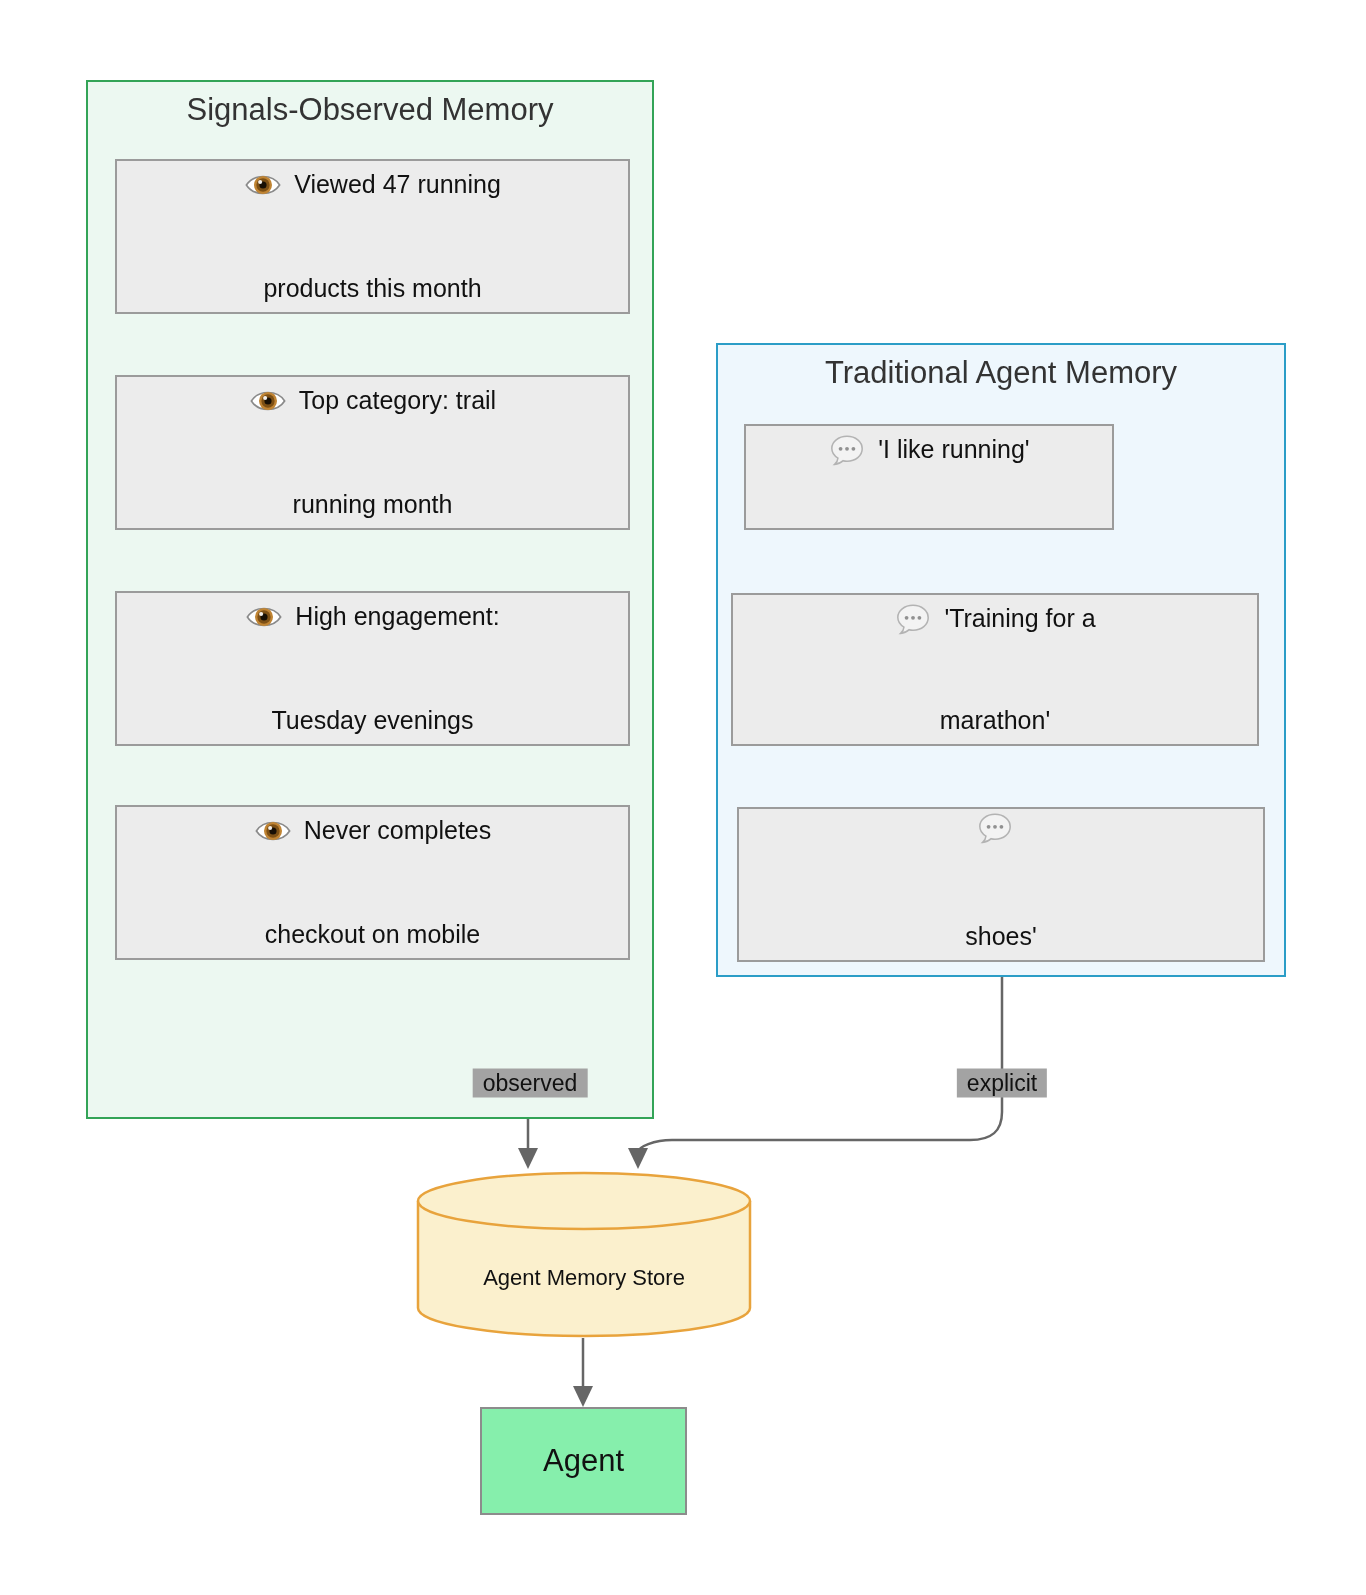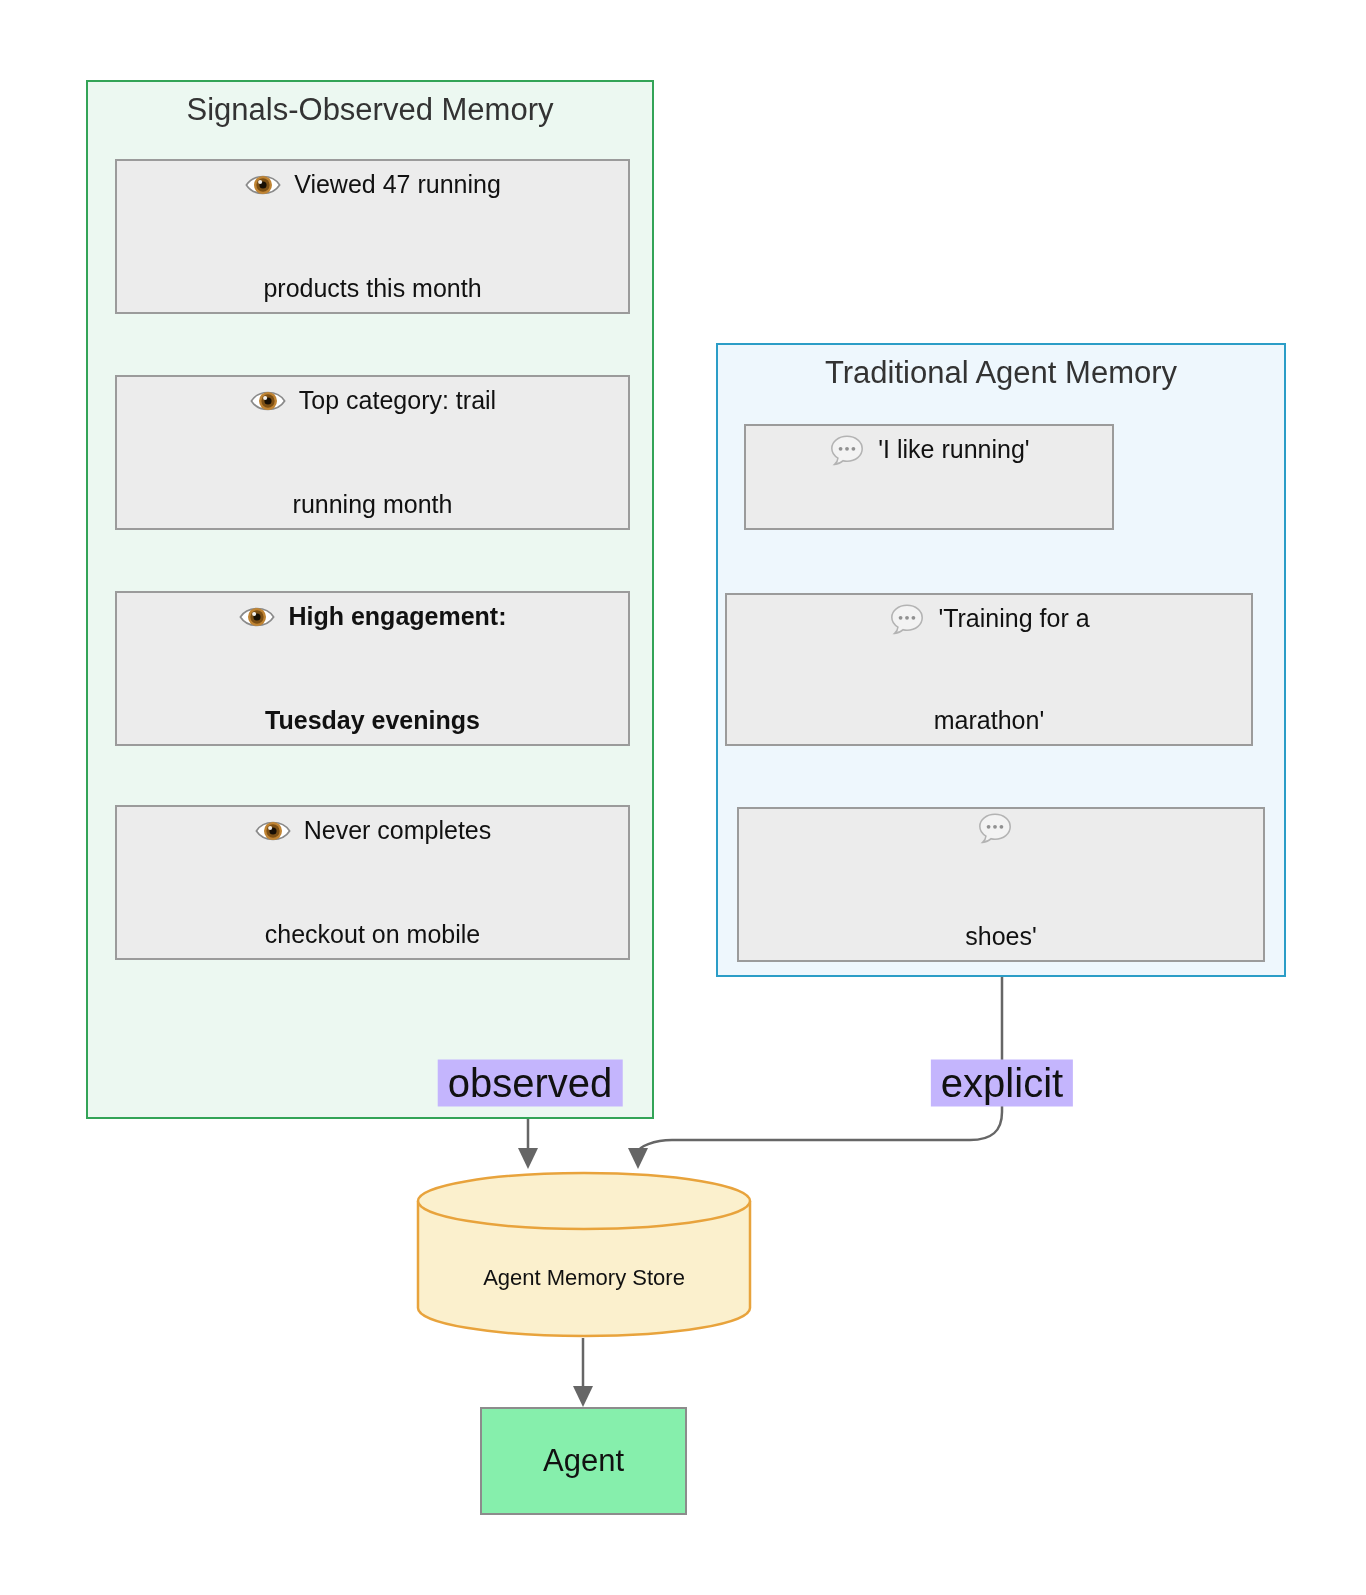--- a/index.html
+++ b/index.html
@@ -11,30 +11,30 @@
   .group{position:absolute;border:2px solid;box-sizing:border-box;}
   .group.signals{left:86px;top:80px;width:568px;height:1039px;background:#ecf8f1;border-color:#33a457;}
   .group.traditional{left:716px;top:343px;width:570px;height:634px;background:#eef7fd;border-color:#2b9dc7;}
   .group-title{margin-top:10px;text-align:center;font-size:31px;color:#333;}
   .node{
     position:absolute;background:#ececec;border:2px solid #9b9b9b;box-sizing:border-box;
     display:flex;flex-direction:column;align-items:center;justify-content:space-between;
     font-size:25px;color:#111;line-height:47px;text-align:center;
   }
   .g1n{left:27px;width:515px;height:155px;}
-  .g1n1{top:77px;} .g1n2{top:293px;} .g1n3{top:509px;font-weight:bold;} .g1n4{top:723px;}
+  .g1n1{top:77px;} .g1n2{top:293px;} .g1n3{top:509px;} .g1n4{top:723px;}
   .g2n1{left:26px;top:79px;width:370px;height:106px;}
-  .g2n2{left:7px;top:248px;width:528px;height:153px;}
+  .g2n2{left:13px;top:248px;width:528px;height:153px;}
   .g2n3{left:19px;top:462px;width:528px;height:155px;}
   .nline{display:flex;align-items:center;justify-content:center;}
   .icon{display:inline-flex;margin-right:12px;}
   .icon svg{width:38px;height:38px;}
   .edge-label{
-    position:absolute;transform:translate(-50%,-50%);background:#c4b5fd;
-    padding:1px 10px;font-size:40px;color:#111;white-space:nowrap;
+    position:absolute;transform:translate(-50%,-50%);background:#a3a3a3;
+    padding:1px 10px;font-size:23px;color:#111;white-space:nowrap;
   }
   .shape-label{
     position:absolute;transform:translate(-50%,-50%);
     font-size:22px;color:#111;white-space:nowrap;
   }
   .agent-box{
     position:absolute;left:480px;top:1407px;width:207px;height:108px;
     background:#86efac;border:2px solid #8c8c8c;box-sizing:border-box;
     display:flex;align-items:center;justify-content:center;font-size:31px;color:#111;
   }

